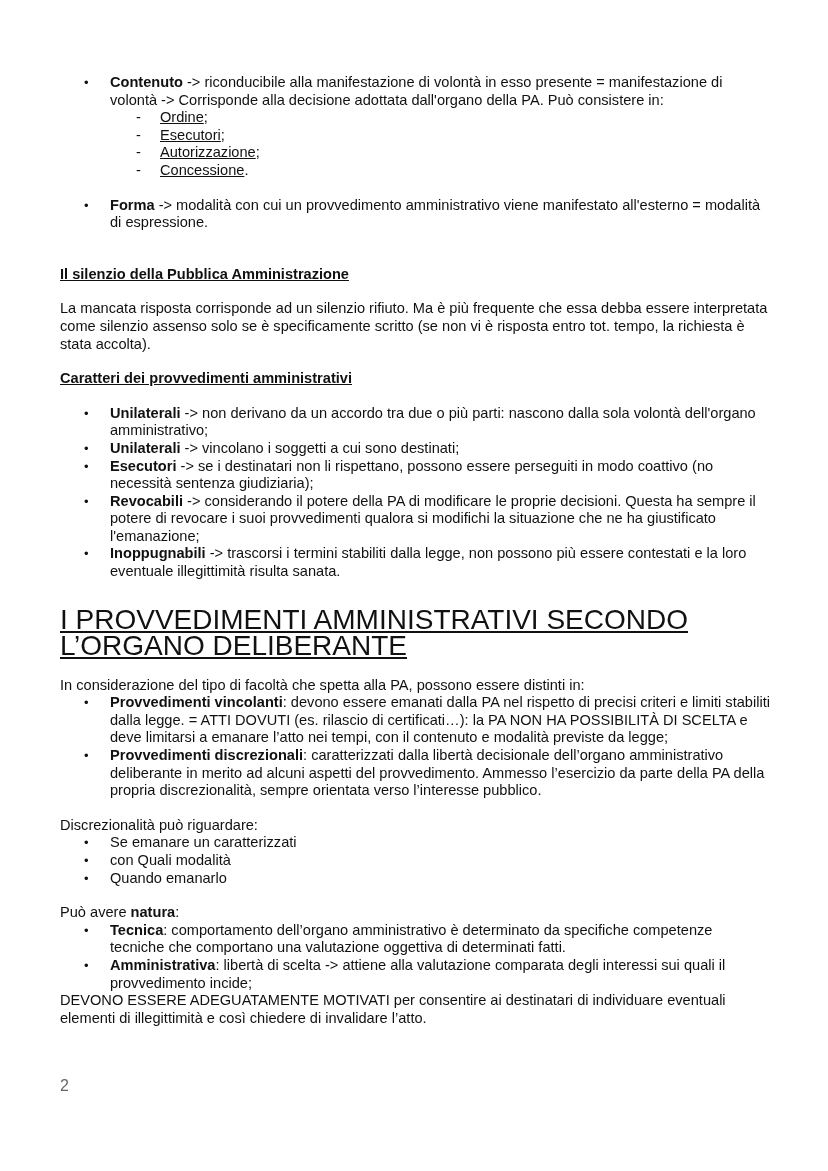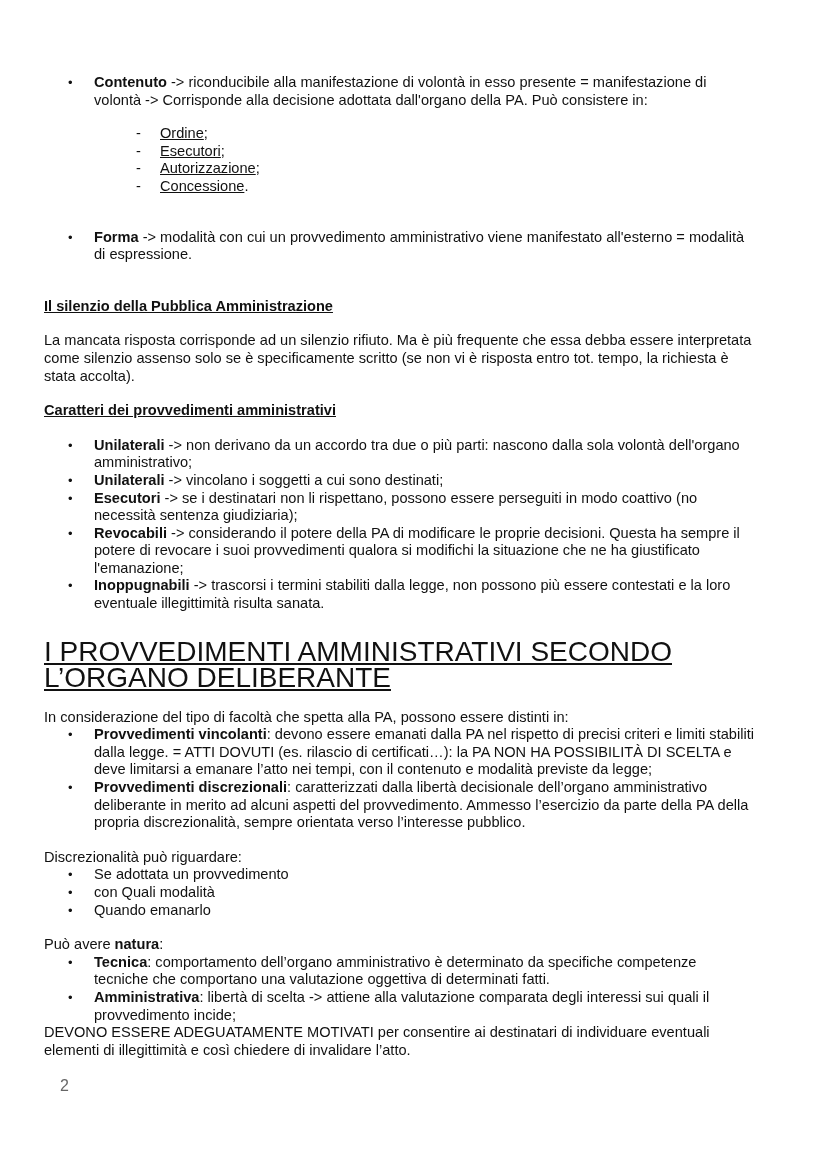--- a/index.html
+++ b/index.html
@@ -1,27 +1,27 @@
 <!DOCTYPE html>
 <html><head>
 <meta charset="utf-8">
 <style>
   html, body { margin: 0; padding: 0; background: #ffffff; }
   body {
     width: 828px; height: 1171px; position: relative; overflow: hidden;
     font-family: "Liberation Sans", sans-serif;
     font-size: 14.6px; color: #111; line-height: 17.6px;
   }
-  .page { position: absolute; left: 44px; top: 74px; width: 710px; }
+  .page { position: absolute; left: 60px; top: 74px; width: 710px; }
   ul.bul { list-style: none; margin: 0; padding: 0 0 0 50px; }
   ul.bul > li { position: relative; }
   ul.bul > li::before {
     content: "\2022"; position: absolute; left: -26px; top: 0; font-size: 13px;
   }
-  ul.dash { list-style: none; margin: 16px; padding: 0 0 0 50px; }
+  ul.dash { list-style: none; margin: 0; padding: 0 0 0 50px; }
   ul.dash > li { position: relative; }
   ul.dash > li::before { content: "-"; position: absolute; left: -24px; }
   .u { text-decoration: underline; }
   b { font-weight: bold; }
   .h3 { font-weight: bold; text-decoration: underline; }
   .h1 { font-size: 28px; line-height: 26px; text-decoration: underline; font-weight: normal; }
   .gap-s { height: 17px; }
   .pnum { position: absolute; left: 60px; top: 1077px; color: #666; font-size: 16px; }
 </style>
 </head>
@@ -68,21 +68,21 @@
   <div style="height:18px"></div>
   <div>In considerazione del tipo di facoltà che spetta alla PA, possono essere distinti in:</div>
   <ul class="bul">
     <li><b>Provvedimenti vincolanti</b><span>: devono essere emanati dalla PA nel rispetto di precisi criteri e limiti stabiliti dalla legge. = ATTI DOVUTI (es. rilascio di certificati…): la PA NON HA POSSIBILITÀ DI SCELTA e deve limitarsi a emanare l’atto nei tempi, con il contenuto e modalità previste da legge;</span></li>
     <li><b>Provvedimenti discrezionali</b><span>: caratterizzati dalla libertà decisionale dell’organo amministrativo deliberante in merito ad alcuni aspetti del provvedimento. Ammesso l’esercizio da parte della PA della propria discrezionalità, sempre orientata verso l’interesse pubblico.</span></li>
   </ul>
 
   <div class="gap-s"></div>
   <div>Discrezionalità può riguardare:</div>
   <ul class="bul">
-    <li>Se adottata un provvedimento</li>
+    <li>Se emanare un caratterizzati</li>
     <li>con Quali modalità</li>
     <li>Quando emanarlo</li>
   </ul>
 
   <div class="gap-s"></div>
   <div><span>Può avere </span><b>natura</b><span>:</span></div>
   <ul class="bul">
     <li><b>Tecnica</b><span>: comportamento dell’organo amministrativo è determinato da specifiche competenze tecniche che comportano una valutazione oggettiva di determinati fatti.</span></li>
     <li><b>Amministrativa</b><span>: libertà di scelta -&gt; attiene alla valutazione comparata degli interessi sui quali il provvedimento incide;</span></li>
   </ul>

